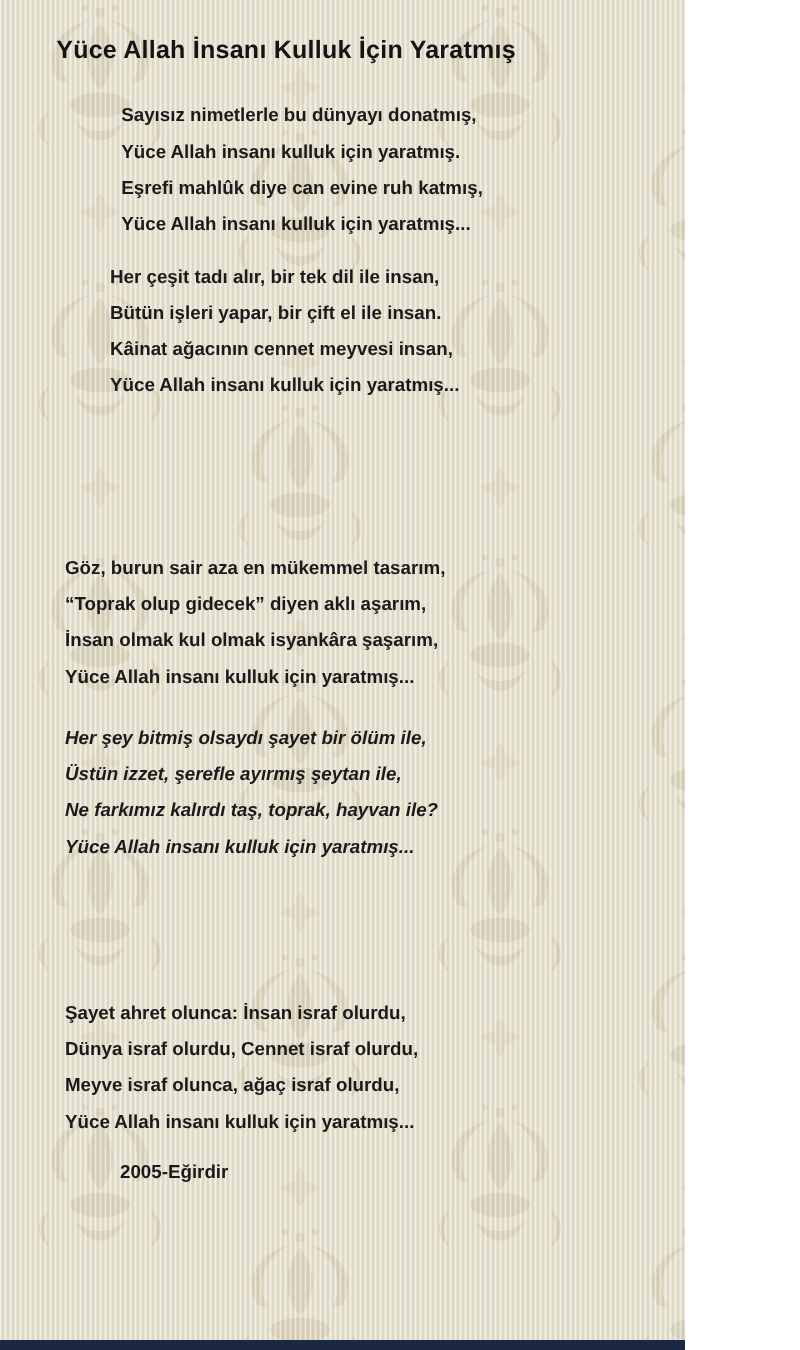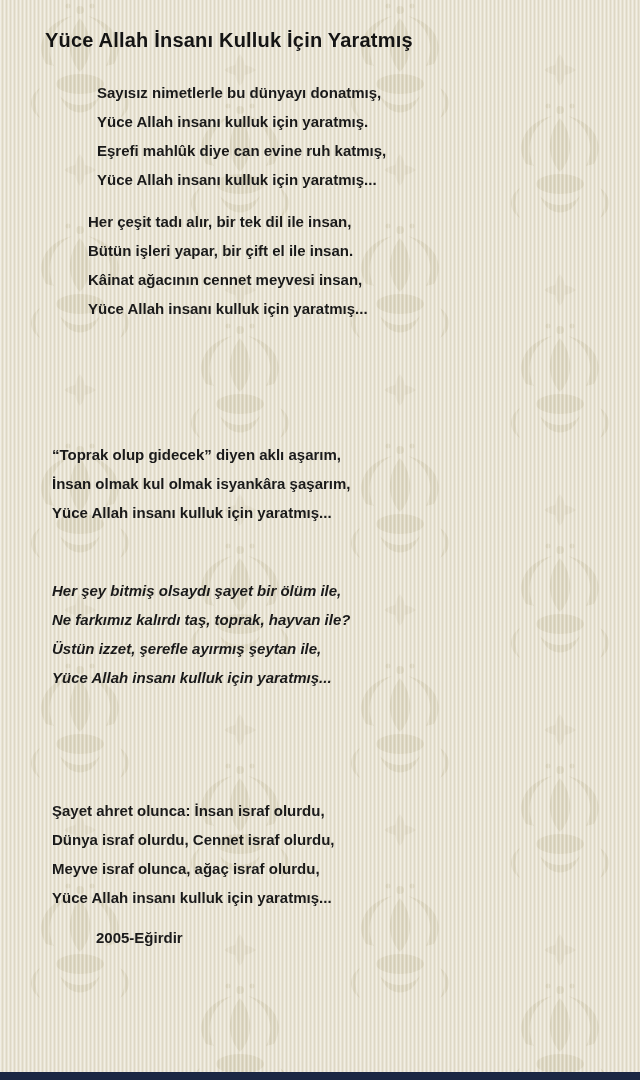--- a/index.html
+++ b/index.html
@@ -1,19 +1,19 @@
 <!DOCTYPE html>
 <html><head>
 <meta charset="utf-8">
 <style>
   html,body{margin:0;padding:0;}
   body{font-family:"Liberation Sans","DejaVu Sans",sans-serif;}
   .page{
     position:relative;
-    width:640px;height:1080px;
+    width:548px;height:1080px;
     overflow:hidden;
     background:#e9e4d4;
   }
   
   .page::before{
     content:"";
     position:absolute;inset:0;
     background:repeating-linear-gradient(
       90deg,
       rgba(255,255,255,0.40) 0px, rgba(255,255,255,0.40) 1px,
@@ -161,29 +161,30 @@
     </div>
 
     <div class="stanza stanza-2">
       <p>Her çeşit tadı alır, bir tek dil ile insan,</p>
       <p>Bütün işleri yapar, bir çift el ile insan.</p>
       <p>Kâinat ağacının cennet meyvesi insan,</p>
       <p>Yüce Allah insanı kulluk için yaratmış...</p>
     </div>
 
     <div class="stanza stanza-3">
+      <p>Göz, burun sair aza en mükemmel tasarım,</p>
       <p>“Toprak olup gidecek” diyen aklı aşarım,</p>
       <p>İnsan olmak kul olmak isyankâra şaşarım,</p>
       <p>Yüce Allah insanı kulluk için yaratmış...</p>
     </div>
 
     <div class="stanza stanza-4">
       <p>Her şey bitmiş olsaydı şayet bir ölüm ile,</p>
+      <p>Üstün izzet, şerefle ayırmış şeytan ile,</p>
       <p>Ne farkımız kalırdı taş, toprak, hayvan ile?</p>
-      <p>Üstün izzet, şerefle ayırmış şeytan ile,</p>
       <p>Yüce Allah insanı kulluk için yaratmış...</p>
     </div>
 
     <div class="stanza stanza-5">
       <p>Şayet ahret olunca: İnsan israf olurdu,</p>
       <p>Dünya israf olurdu, Cennet israf olurdu,</p>
       <p>Meyve israf olunca, ağaç israf olurdu,</p>
       <p>Yüce Allah insanı kulluk için yaratmış...</p>
     </div>
 

